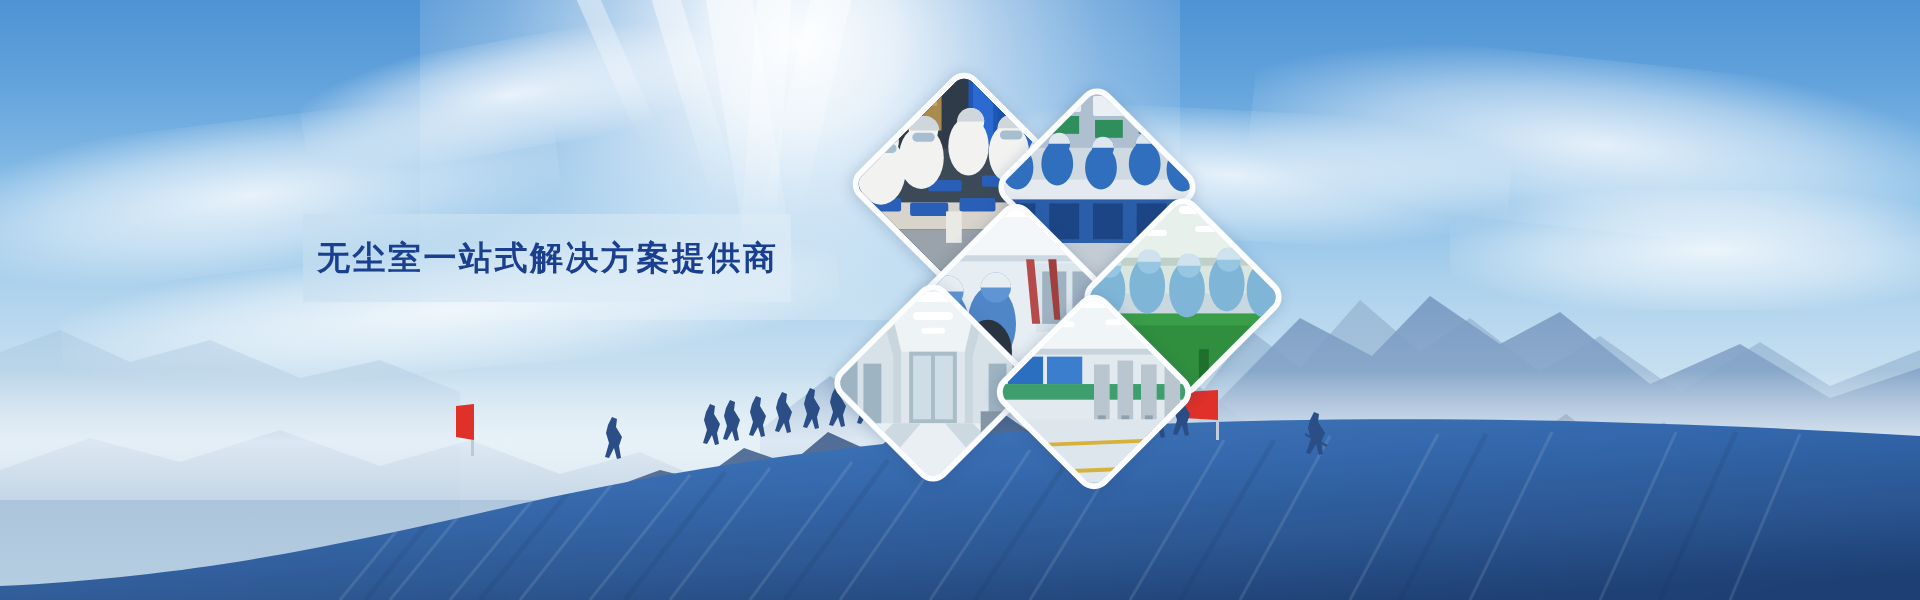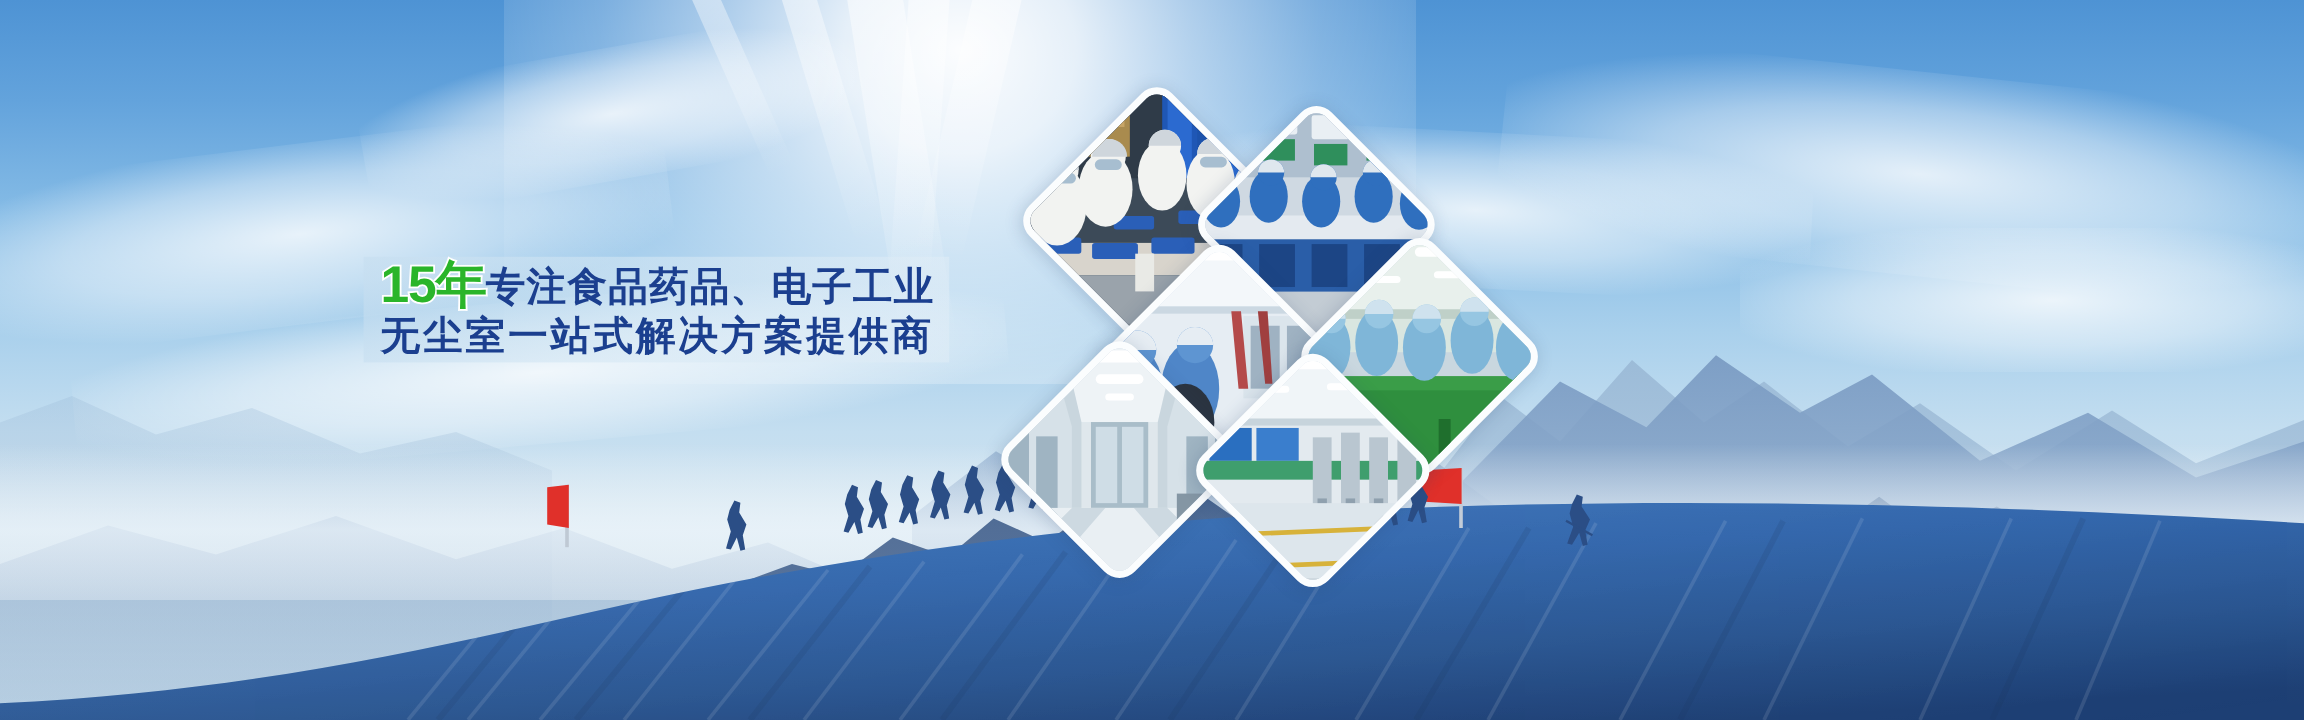--- a/index.html
+++ b/index.html
@@ -541,19 +541,16 @@
             <line x1="0" y1="78" x2="100" y2="74"></line>
             <line x1="0" y1="92" x2="100" y2="88"></line>
           </g>
           <rect x="0" y="96" width="100" height="4" fill="#c8d3da"></rect>
         </svg>
       </div>
     </div>
   </div>
 
   <div id="text-panel">
-    <div class="tline">
-      <span class="t-years">15年</span><span class="t-main">专注食品药品、电子工业</span>
-    </div>
     <div class="tline t-line2">无尘室一站式解决方案提供商</div>
   </div>
 
 </div>
 
 </body></html>

